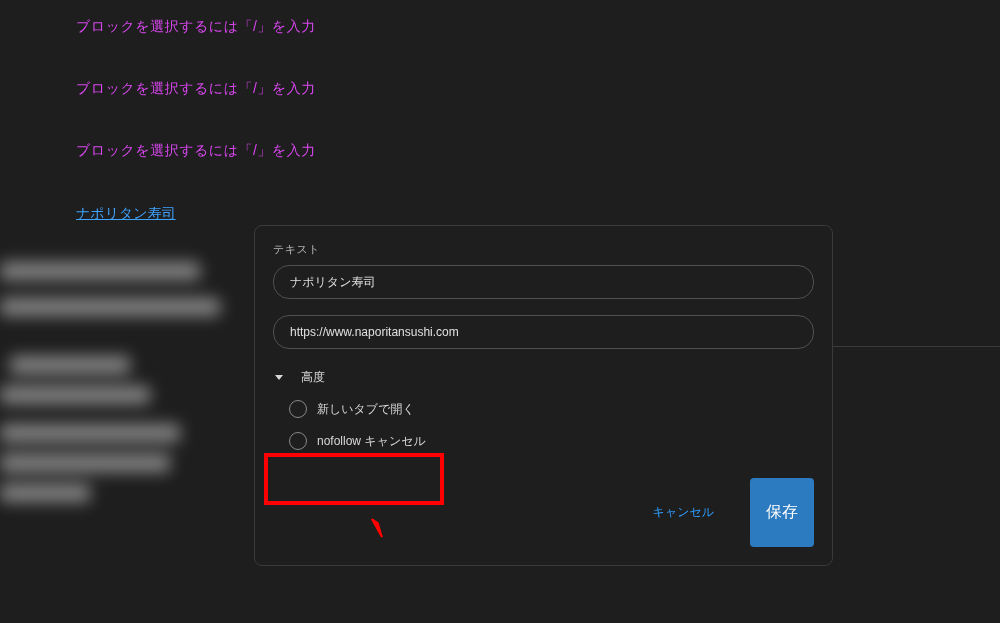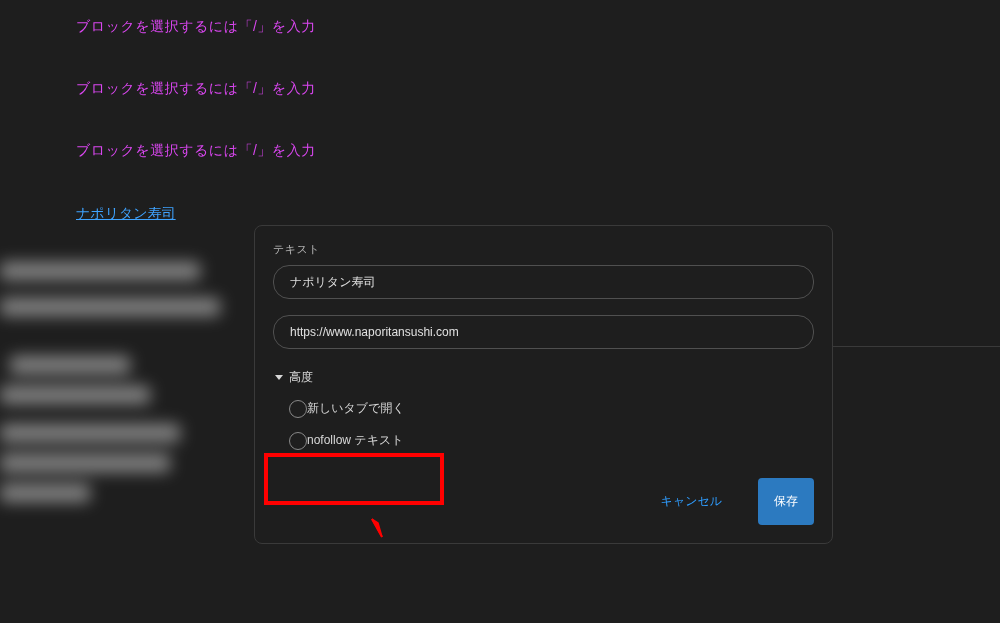--- a/index.html
+++ b/index.html
@@ -103,40 +103,42 @@
       outline: none;
     }
 
     .dialog-input::placeholder {
       color: #888;
     }
 
     .collapsible-header {
       display: flex;
       align-items: center;
-      gap: 6px;
+      gap: 18px;
       font-size: 12px;
       color: #d8d8d8;
       margin-bottom: 14px;
       margin-top: 4px;
       cursor: pointer;
     }
 
     .chevron-down {
       width: 0;
       height: 0;
       border-left: 4px solid transparent;
       border-right: 4px solid transparent;
       border-top: 5px solid #d8d8d8;
       transform: rotate(0deg);
       margin-left: 2px;
     }
 
     .toggle-row {
       display: flex;
+      align-items: center;
+      gap: 10px;
       margin-bottom: 14px;
       margin-left: 16px;
     }
 
     .toggle-circle {
       width: 18px;
       height: 18px;
       border: 1.5px solid #888;
       border-radius: 50%;
       flex-shrink: 0;
@@ -177,24 +179,24 @@
       font-size: 12px;
       background: none;
       border: none;
       cursor: pointer;
       padding: 6px 4px;
     }
 
     .btn-save {
       background: #2c7ac0;
       color: #ffffff;
-      font-size: 12px;
+      font-size: 16px;
       border: none;
       border-radius: 4px;
-      padding: 15px 16px;
+      padding: 24px 16px;
       cursor: pointer;
     }
   </style>
 </head>
 <body>
 
 <div class="editor-area">
   <div class="placeholder-block">ブロックを選択するには「/」を入力</div>
   <div class="placeholder-block">ブロックを選択するには「/」を入力</div>
   <div class="placeholder-block">ブロックを選択するには「/」を入力</div>
@@ -224,21 +226,21 @@
     <span>高度</span>
   </div>
 
   <div class="toggle-row">
     <span class="toggle-circle"></span>
     <span class="toggle-label">新しいタブで開く</span>
   </div>
 
   <div class="toggle-row">
     <span class="toggle-circle"></span>
-    <span class="toggle-label">nofollow テキスト</span>
+    <span class="toggle-label">nofollow キャンセル</span>
   </div>
 
   <div class="dialog-actions">
     <button class="btn-cancel">キャンセル</button>
     <button class="btn-save">保存</button>
   </div>
 </div>
 
 <div class="highlight-box"></div>
 

